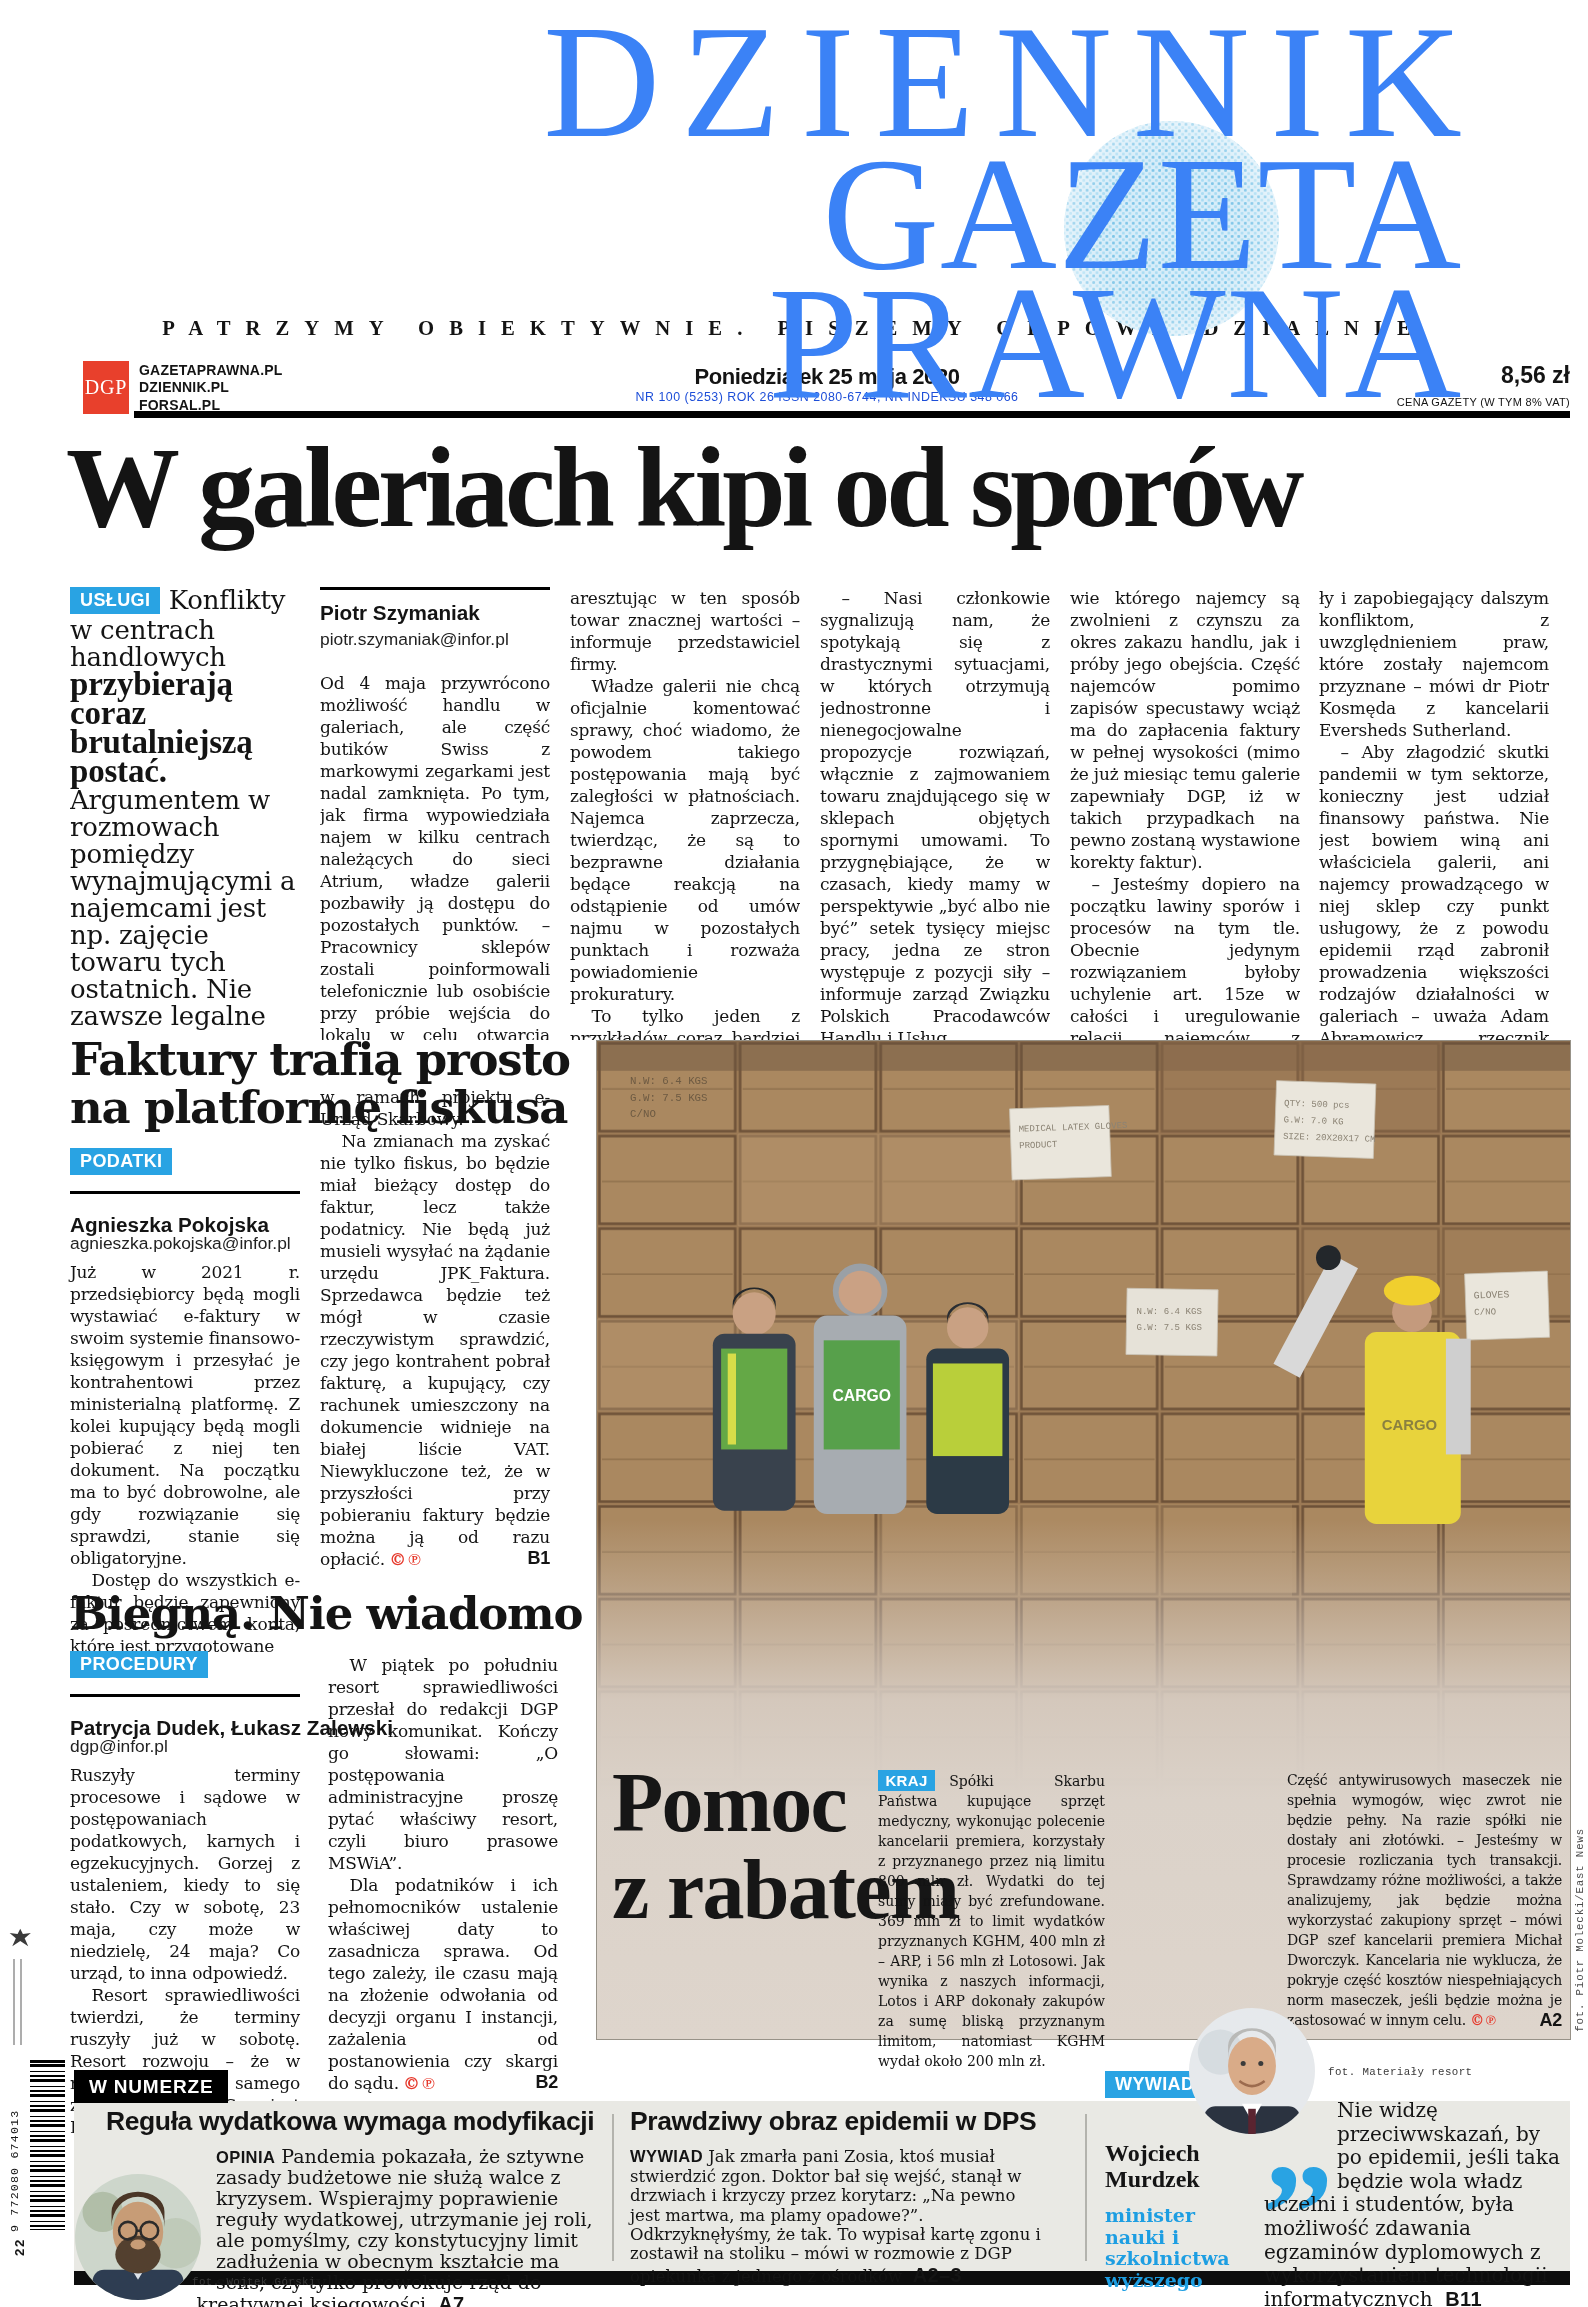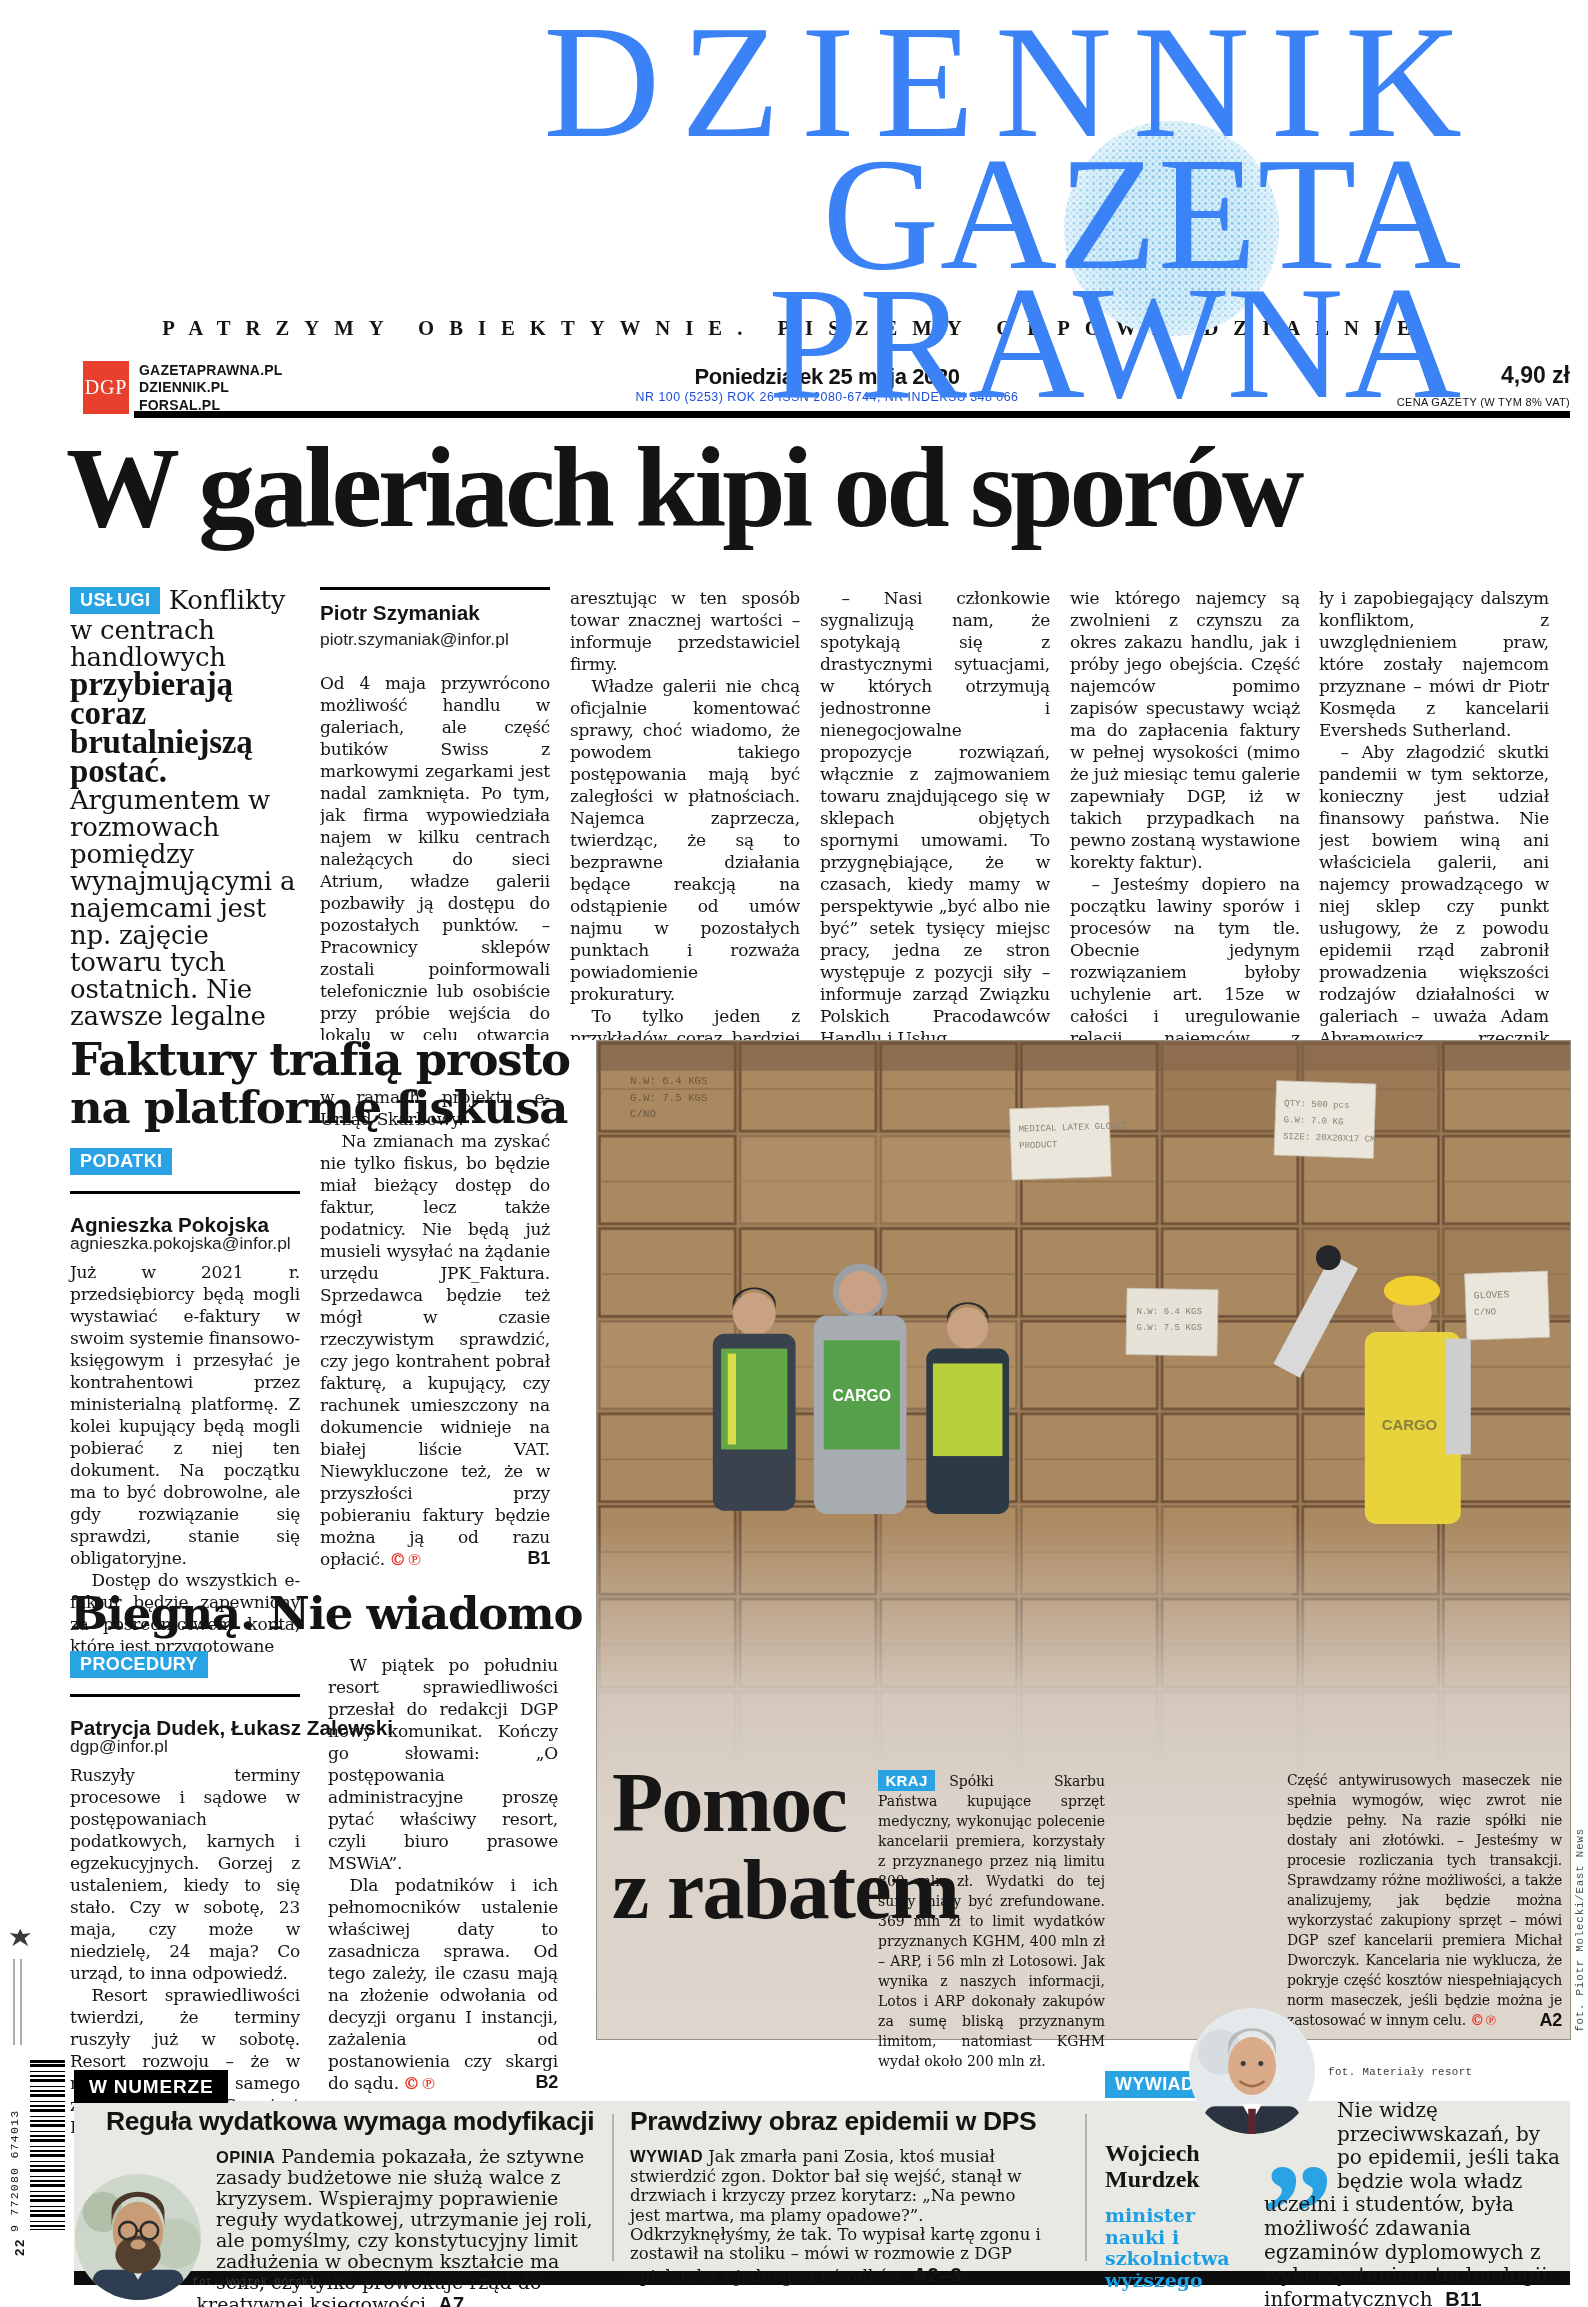--- a/index.html
+++ b/index.html
@@ -131,21 +131,21 @@
 <div class="abs sites sans">
   <div>GAZETAPRAWNA.PL</div>
   <div>DZIENNIK.PL</div>
   <div>FORSAL.PL</div>
 </div>
 <div class="abs date-wrap">
   <div class="date">Poniedziałek  25 maja 2020</div>
   <div class="issue">NR 100 (5253) ROK 26 ISSN 2080-6744, NR INDEKSU 348 066</div>
 </div>
 <div class="abs price-wrap">
-  <div class="price">4,90 zł</div>
+  <div class="price">8,56 zł</div>
   <div class="price-note">CENA GAZETY (W TYM 8% VAT)</div>
 </div>
 <div class="abs topbar"></div>
 
 <h1 class="abs big-head">W galeriach kipi od sporów</h1>
 
 <div class="abs col c1 intro">
   <span class="badge">USŁUGI</span><span>Konflikty w centrach handlowych </span><b class="intro-bold">przybierają coraz brutalniejszą postać.</b><span> Argumentem w rozmowach pomiędzy wynajmującymi a najemcami jest np. zajęcie towaru tych ostatnich. Nie zawsze legalne</span>
 </div>
 

